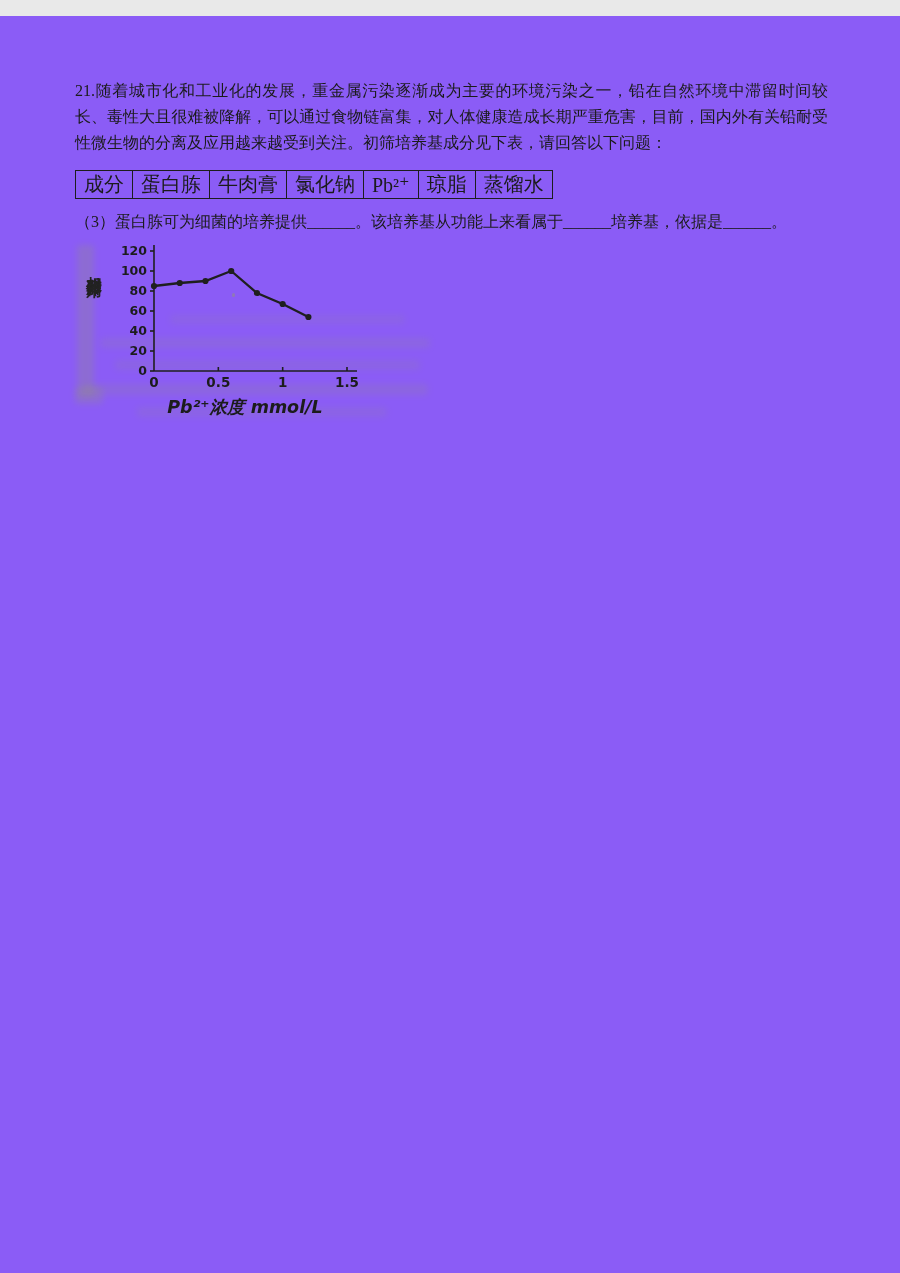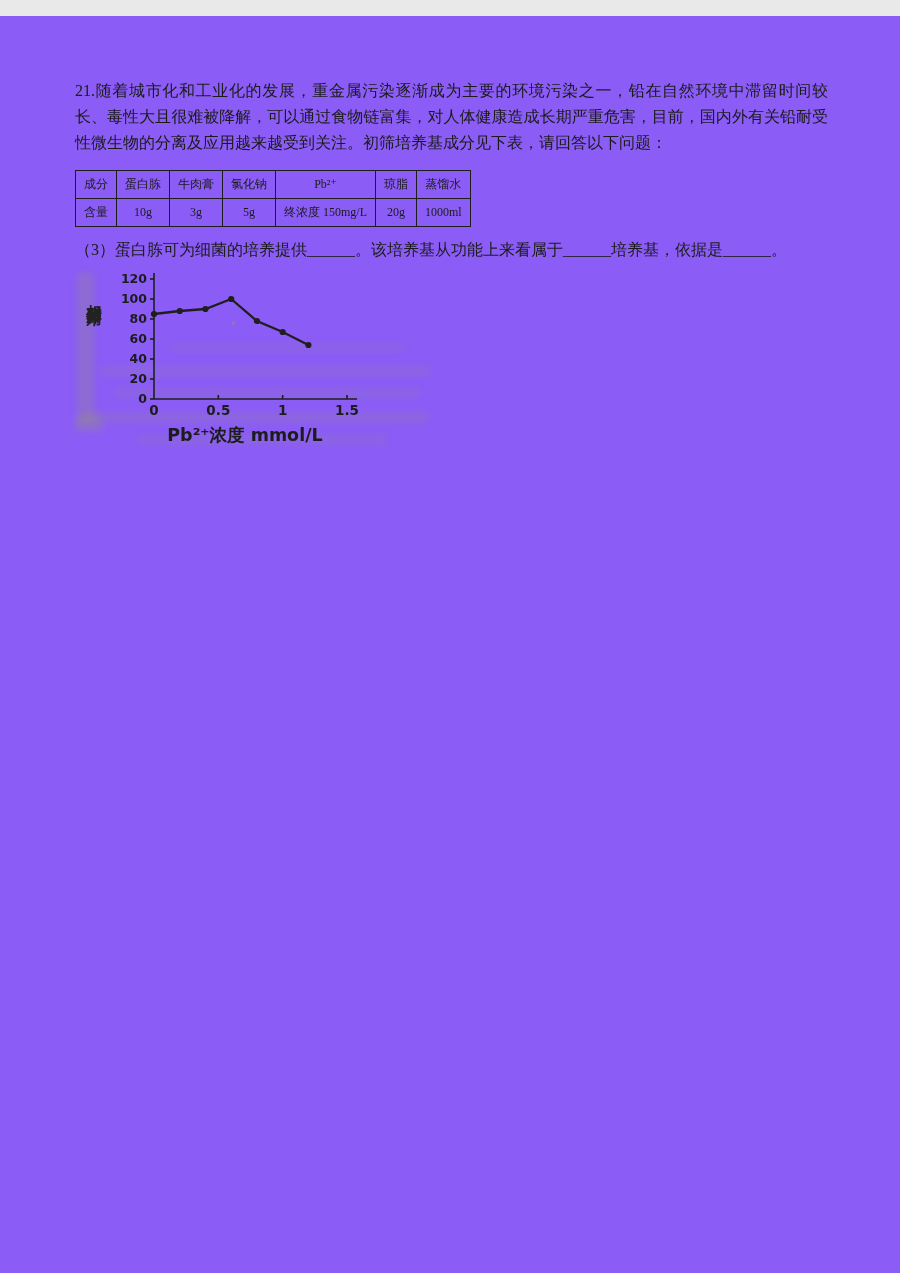--- a/index.html
+++ b/index.html
@@ -19,21 +19,21 @@
     top: 62px;
     width: 753px;
   }
   p { margin: 0; font-size: 16px; line-height: 26px; text-align: justify; }
   .q { line-height: 27px; }
   .q4 { line-height: 31px; margin-top: 7px; }
 
   table.medium {
     border-collapse: collapse;
     margin: 14px 0 9px 0;
-    font-size: 12px;
+    font-size: 20px;
   }
   table.medium td {
     border: 1.5px solid #1d1d1d;
     text-align: center;
     height: 27px;
     padding: 0 8px;
     white-space: nowrap;
   }
 
   
@@ -59,20 +59,21 @@
   .chart-xlabel {
     position: absolute;
     left: 40px;
     top: 158px;
     width: 260px;
     text-align: center;
     font-weight: 700;
     font-size: 17.5px;
     font-family: "DejaVu Sans", "Liberation Sans", sans-serif;
     color: #1c1c1c;
+    font-style: italic;
   }
   .axis   { stroke: #1f1f1f; stroke-width: 1.6; }
   .dataline { fill: none; stroke: #1f1f1f; stroke-width: 2.3; }
   .marker { fill: #1f1f1f; }
   .ytick  { font: 700 12.5px "DejaVu Sans", sans-serif; text-anchor: end; fill: #1c1c1c; }
   .xtick  { font: 700 13.5px "DejaVu Sans", sans-serif; text-anchor: middle; fill: #1c1c1c; }
 
   
   .smudge { position: absolute; background: #938f84; filter: blur(3px); border-radius: 3px; pointer-events: none; }
   .sm-band { left: 2px;  top: 8px;   width: 17px;  height: 152px; opacity: .30; }
@@ -95,29 +96,20 @@
     <table class="medium">
       <tbody>
         <tr>
           <td>成分</td>
           <td>蛋白胨</td>
           <td>牛肉膏</td>
           <td>氯化钠</td>
           <td>Pb²⁺</td>
           <td>琼脂</td>
           <td>蒸馏水</td>
-        </tr>
-        <tr>
-          <td>含量</td>
-          <td>10g</td>
-          <td>3g</td>
-          <td>5g</td>
-          <td>终浓度 150mg/L</td>
-          <td>20g</td>
-          <td>1000ml</td>
         </tr>
       </tbody>
     </table>
 
     <p class="q">（3）蛋白胨可为细菌的培养提供______。该培养基从功能上来看属于______培养基，依据是______。</p>
 
     <div class="chart-block">
       <div class="smudge sm-band"></div>
       <div class="smudge sm-1"></div>
       <div class="smudge sm-2"></div>

